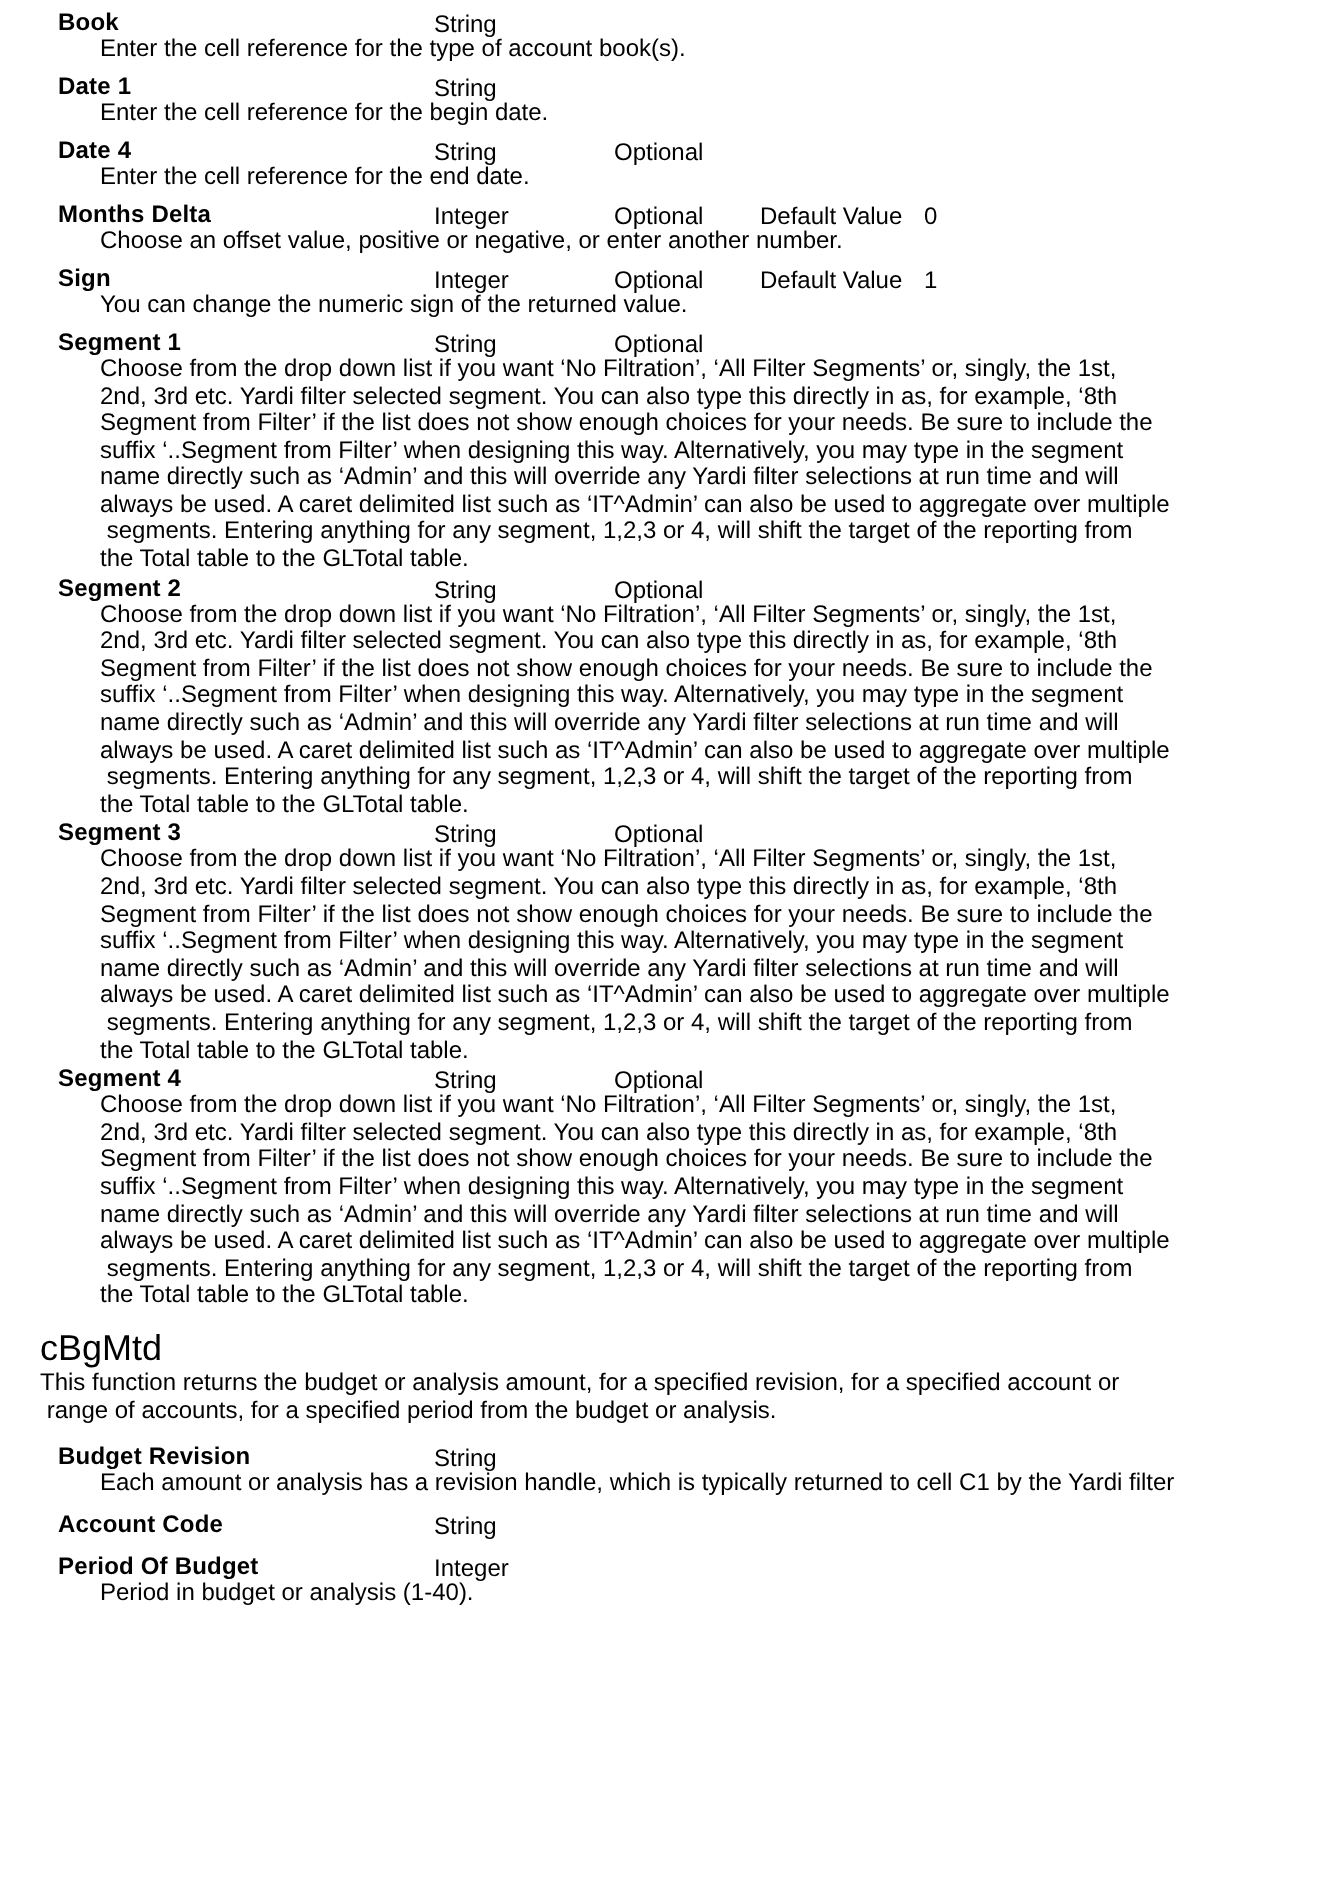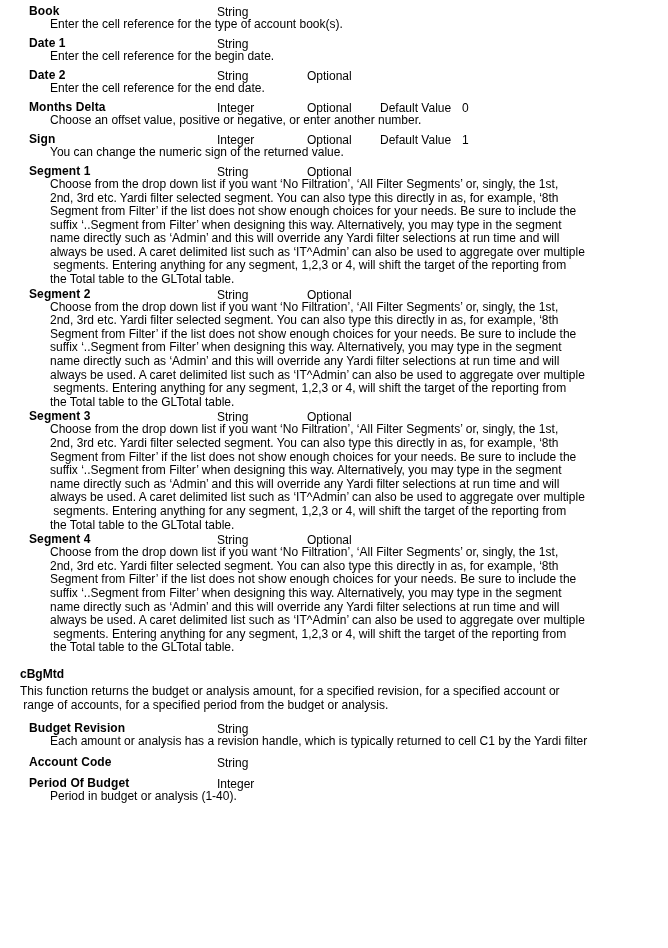--- a/index.html
+++ b/index.html
@@ -31,21 +31,21 @@
   .param-default-label { position: absolute; left: 368px; top: 1px; }
   .param-default-value { position: absolute; left: 450px; top: 1px; }
   .param-desc {
     margin: 0 14px 0 38px;
     line-height: 13.6px;
     white-space: pre-wrap;
   }
 
   
   .fn-title {
-    font-size: 12px; font-weight: bold;
+    font-size: 18px; font-weight: normal;
     margin: 11px 0 0 8px; line-height: 17px;
   }
   .fn-desc {
     margin: 1px 8px 0 8px;
     line-height: 14px;
     white-space: pre-wrap;
   }
   .meta { margin-top: 9px; }
   .meta-row { position: relative; height: 13px; margin-bottom: 7px; }
   .meta-label { position: absolute; left: 33px; }
@@ -81,21 +81,21 @@
       <span class="param-type">String</span>
       <span class="param-optional"></span>
       <span class="param-default-label"></span>
       <span class="param-default-value"></span>
     </div>
     <div class="param-desc">Enter the cell reference for the begin date.</div>
   </div>
 
   <div class="param">
     <div class="param-header">
-      <span class="param-name">Date 2</span>
+      <span class="param-name">Date 4</span>
       <span class="param-type">String</span>
       <span class="param-optional">Optional</span>
       <span class="param-default-label"></span>
       <span class="param-default-value"></span>
     </div>
     <div class="param-desc">Enter the cell reference for the end date.</div>
   </div>
 
   <div class="param">
     <div class="param-header">

